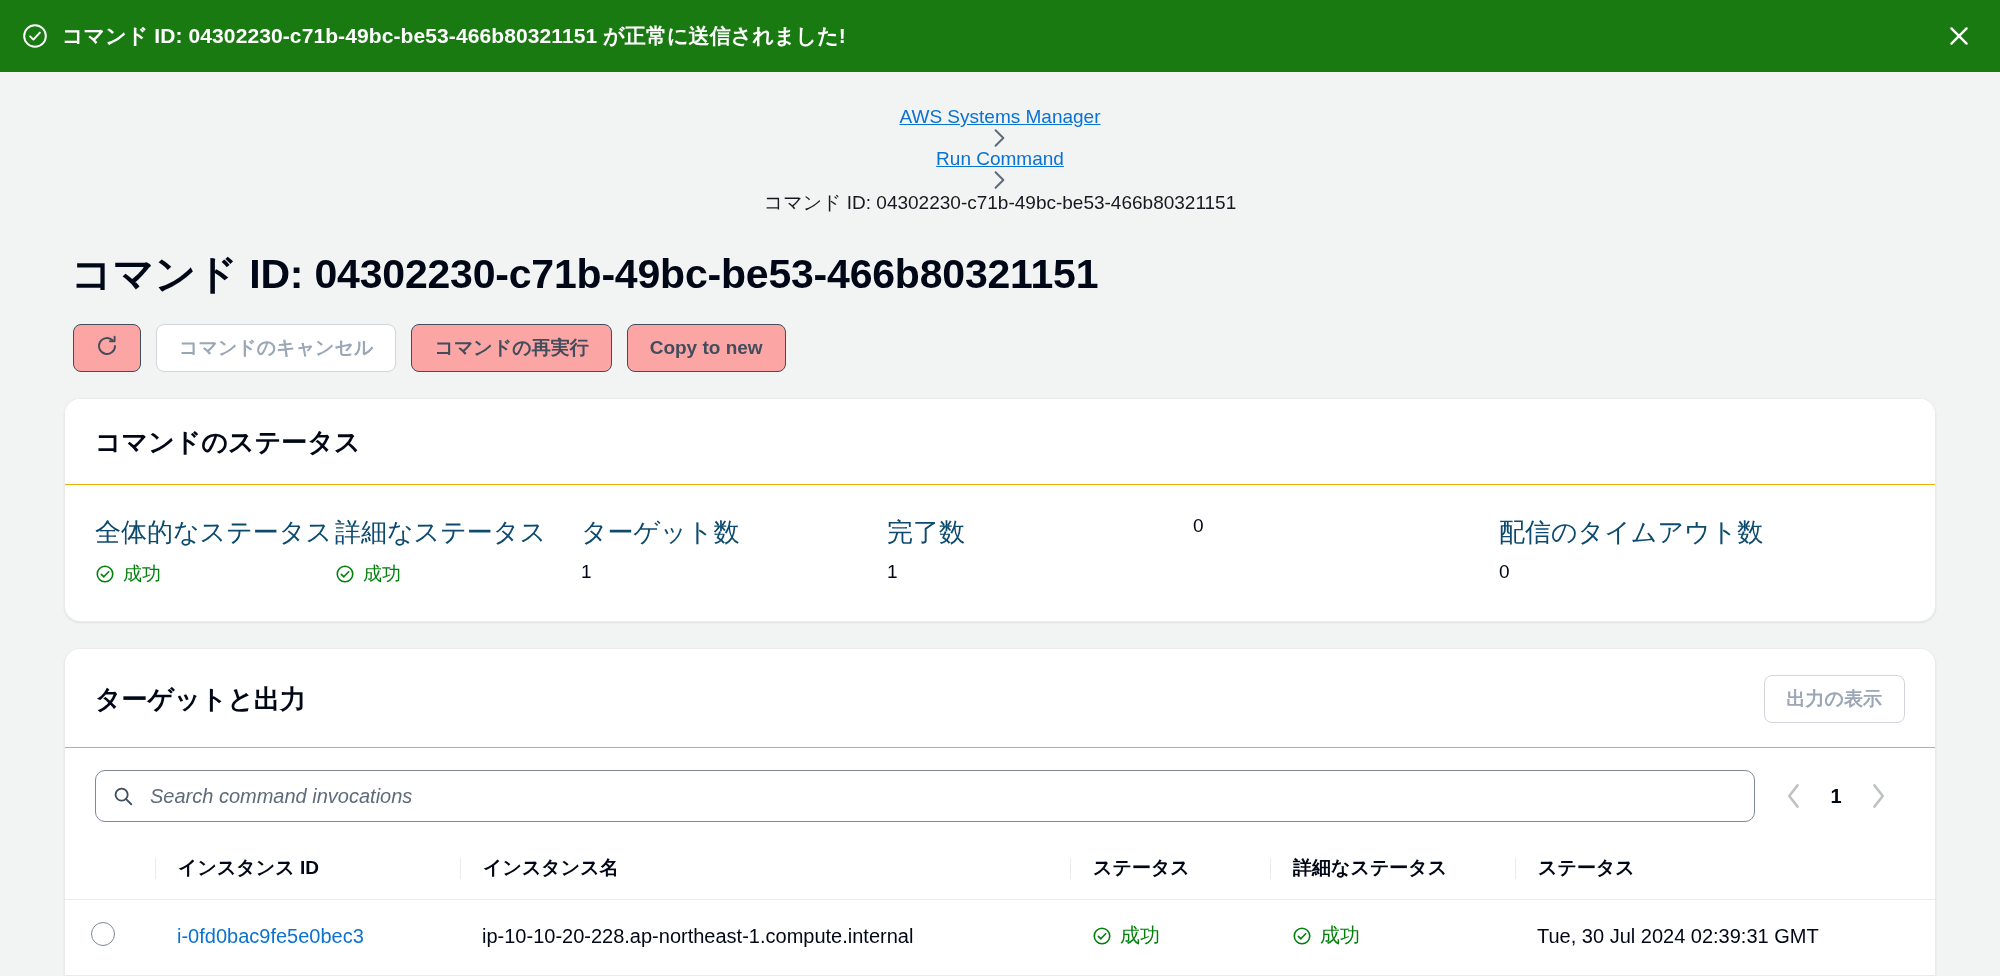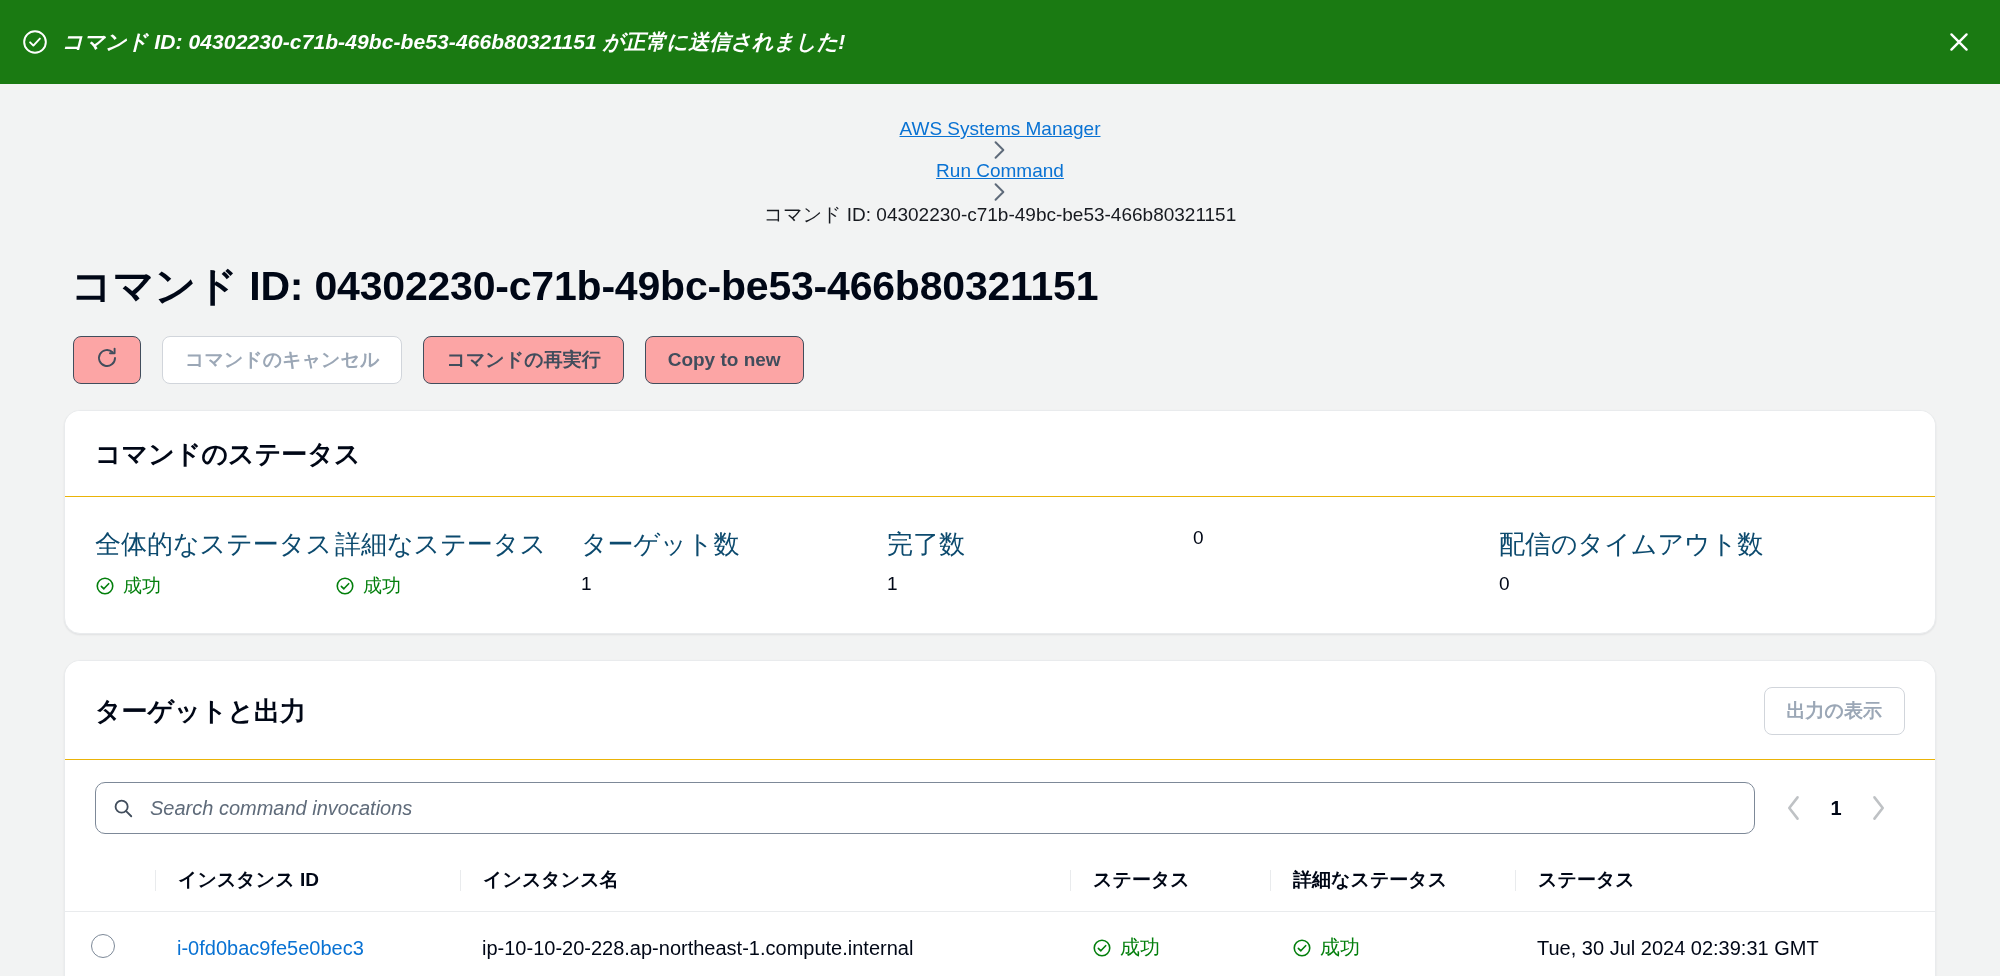--- a/index.html
+++ b/index.html
@@ -7,26 +7,25 @@
     margin: 0; padding: 0;
     width: 2000px; height: 976px;
     background: #f2f3f3;
     font-family: "Liberation Sans", "DejaVu Sans", sans-serif;
     overflow: hidden;
   }
 
   
   .flash-banner {
     position: relative;
-    height: 84px;
+    height: 72px;
     background: #1a7a12;
     display: flex;
     align-items: center;
     padding: 0 26px 0 22px;
-    font-style: italic;
   }
   .flash-icon {
     flex: 0 0 auto;
     width: 26px; height: 26px;
     margin-right: 14px;
     display: block;
   }
   .flash-text {
     color: #ffffff;
     font-size: 21px;
@@ -82,21 +81,21 @@
     color: #000716;
     margin: 31px 0 0 7px;
     letter-spacing: -0.2px;
     white-space: nowrap;
   }
 
   
   .actions {
     display: flex;
     align-items: flex-end;
-    gap: 21px;
+    gap: 15px;
     margin: 22px 0 0 9px;
   }
   .btn {
     height: 48px;
     border: 1px solid #414d5c;
     border-radius: 8px;
     background: #fca5a5;
     color: #414d5c;
     font-family: "Liberation Sans", sans-serif;
     font-size: 19px;

